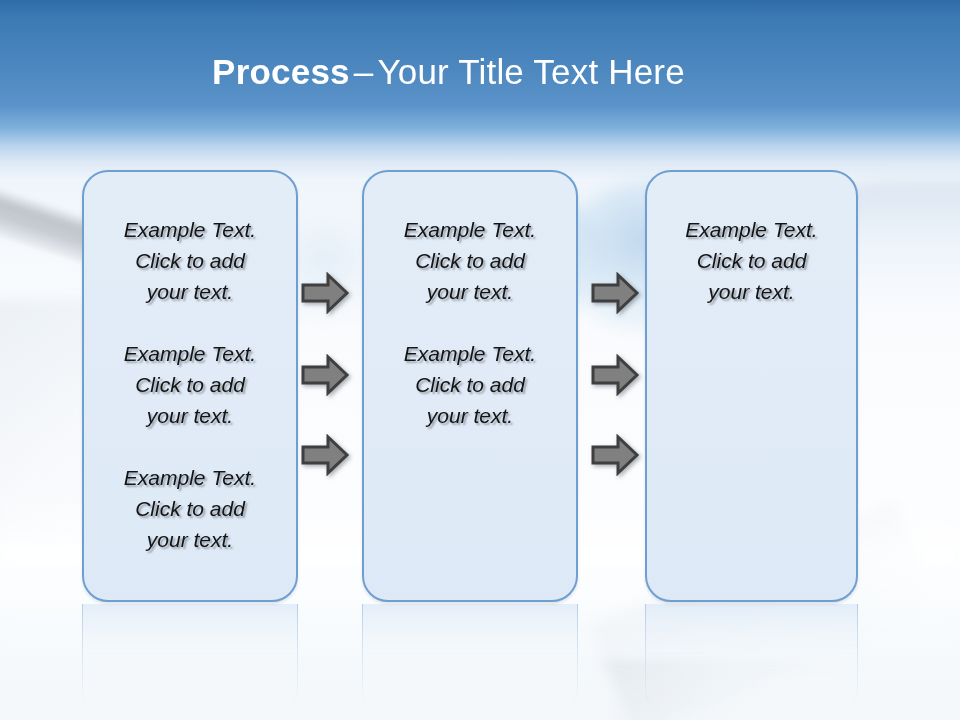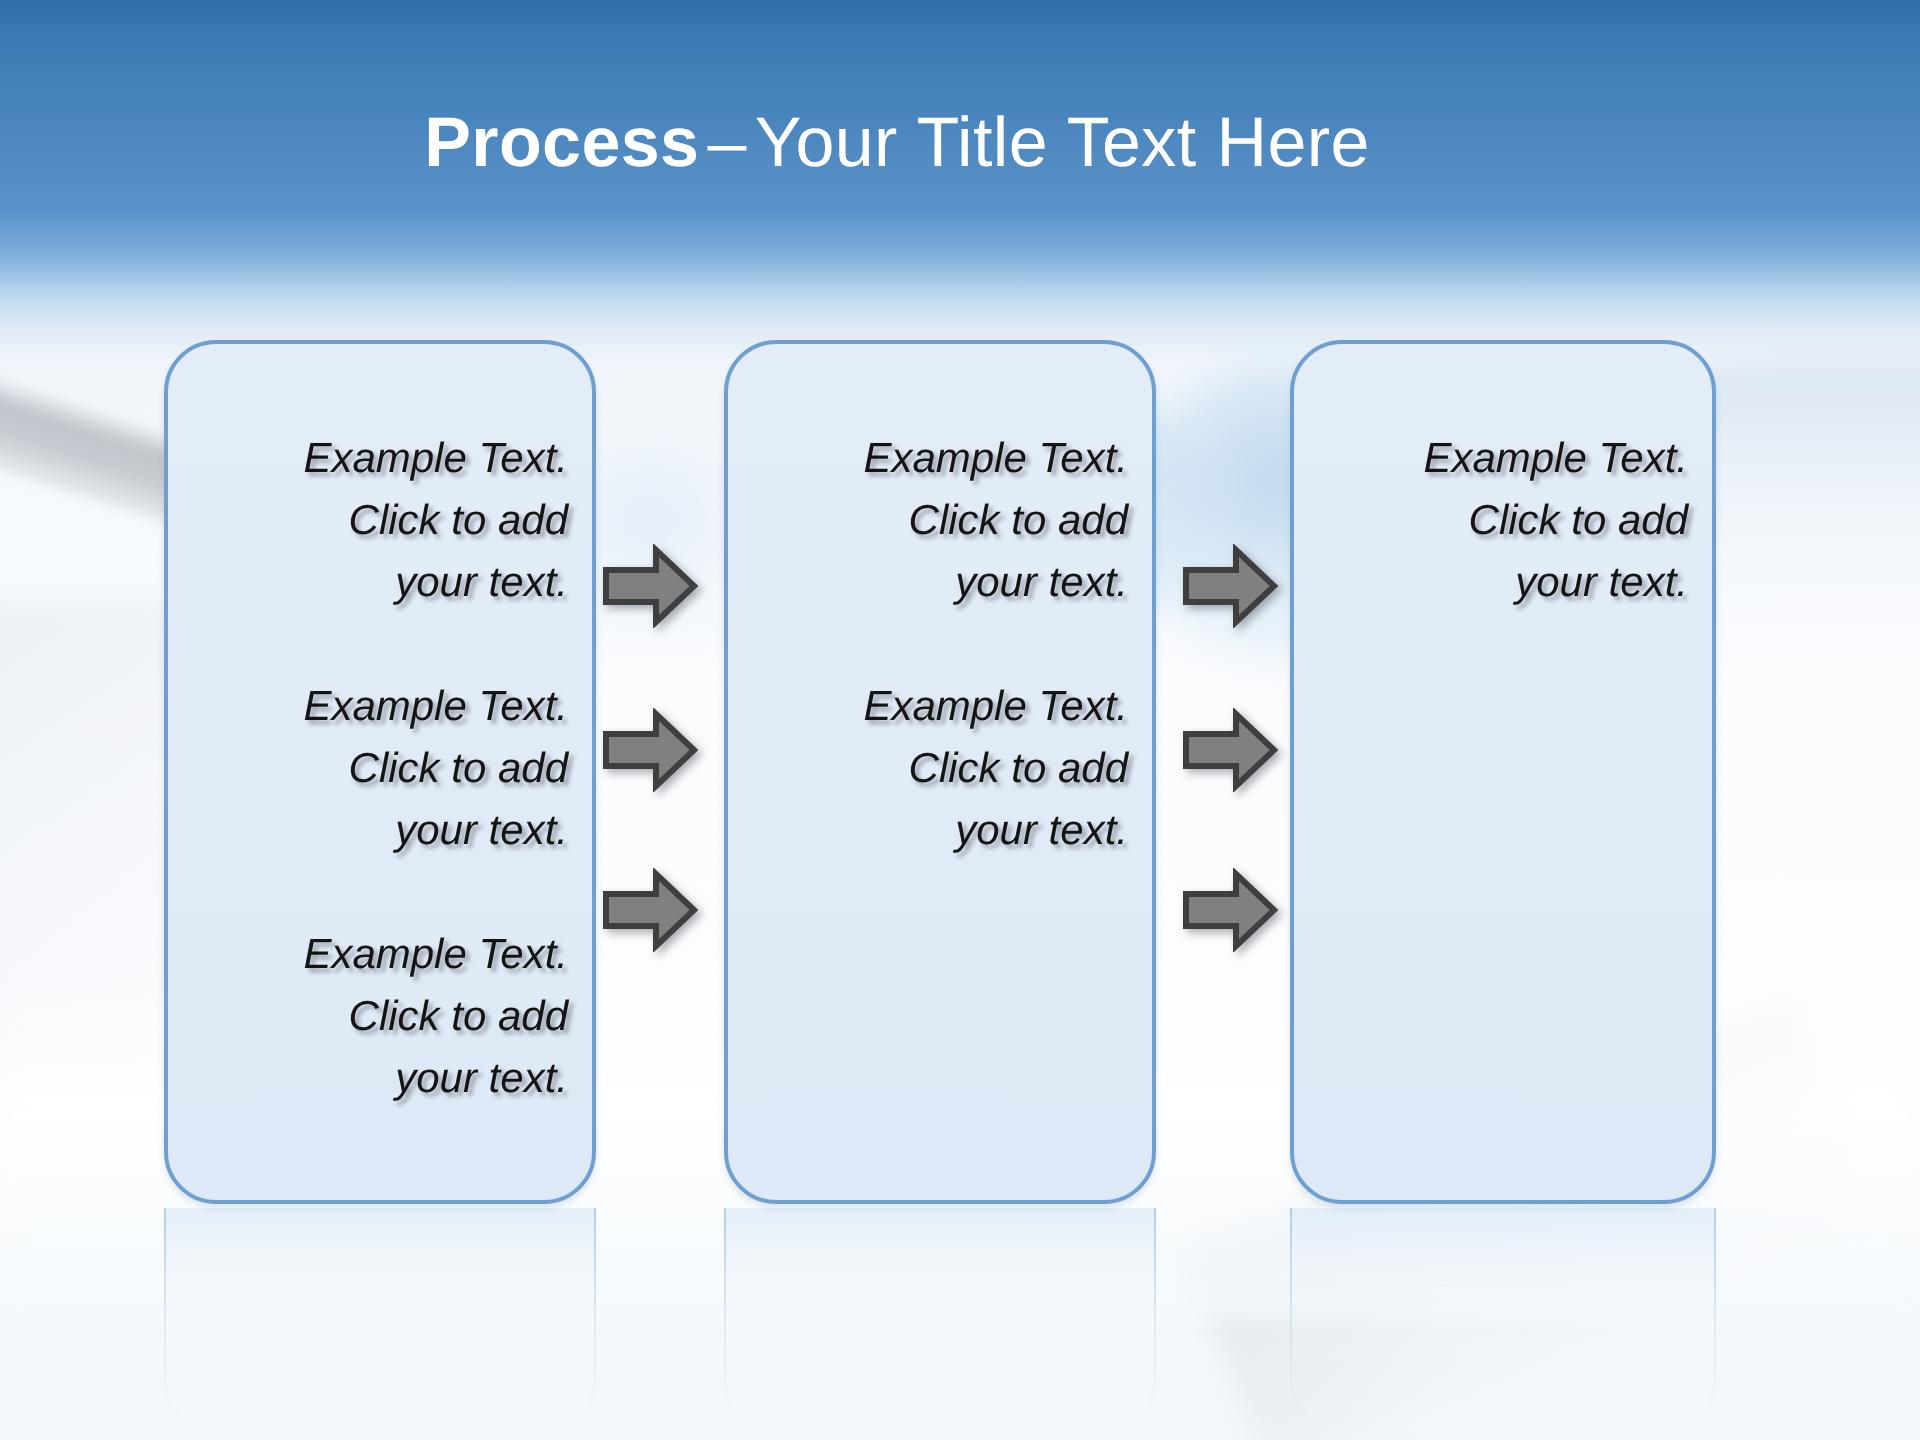--- a/index.html
+++ b/index.html
@@ -153,21 +153,21 @@
   .pbox {
     position: absolute;
     box-sizing: border-box;
     background: linear-gradient(to bottom, #e3edf8 0%, #e0ebf7 55%, #dde9f6 100%);
     border: 2px solid #6f9fd0;
     border-radius: 26px;
     box-shadow: 0 2px 3px rgba(120,140,165,0.22);
   }
   .pbox .body {
     padding: 42px 12px 0 12px;
-    text-align: right;
+    text-align: center;
     color: #141414;
     font-style: italic;
     font-size: 21px;
     line-height: 31px;
     text-shadow: 2px 2px 2px rgba(90,95,105,0.55);
   }
   .para { margin: 0 0 31px 0; }
   .para:last-child { margin-bottom: 0; }
 
   

